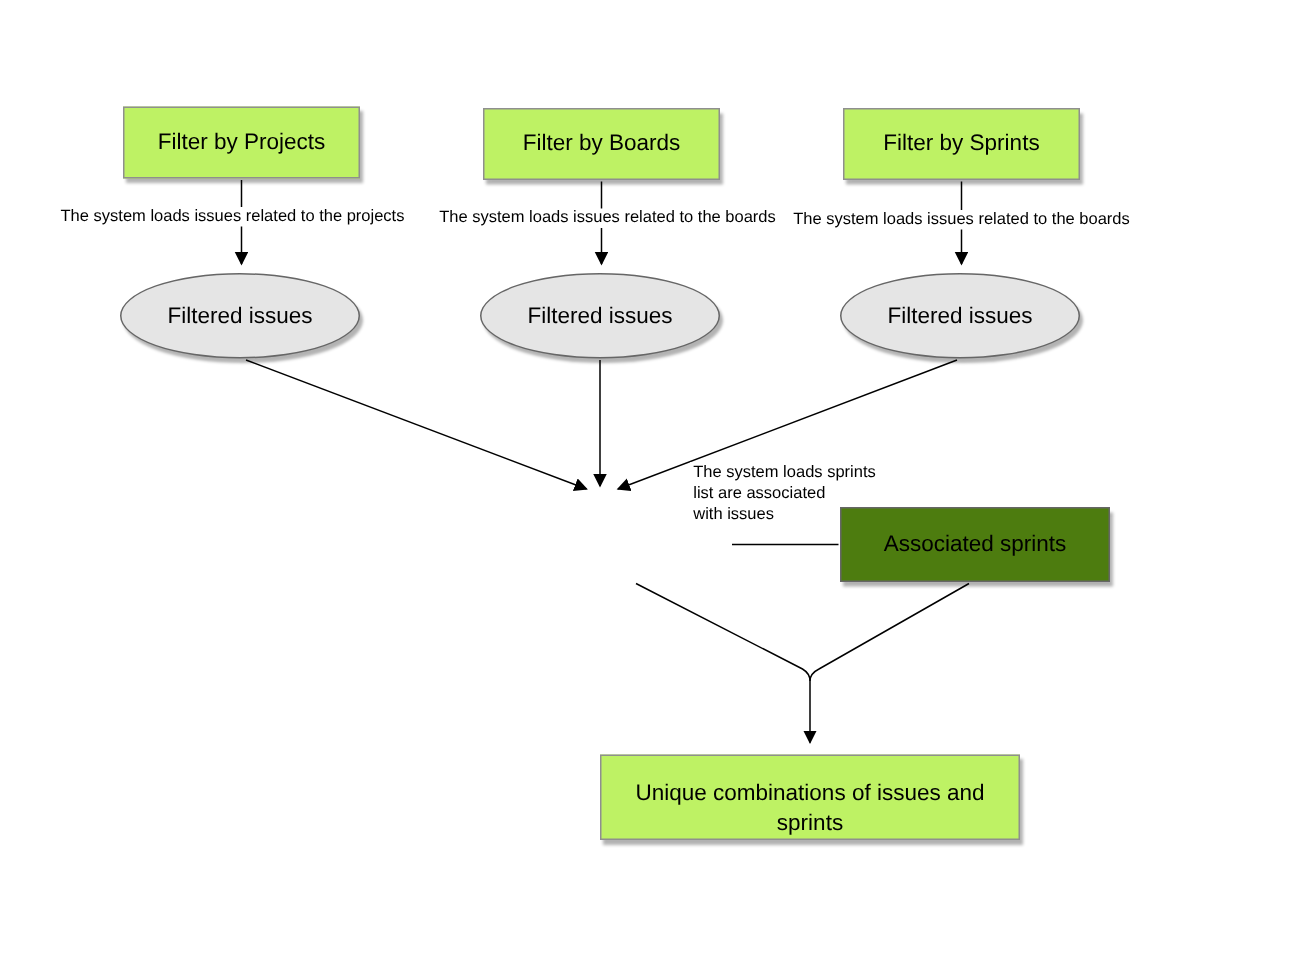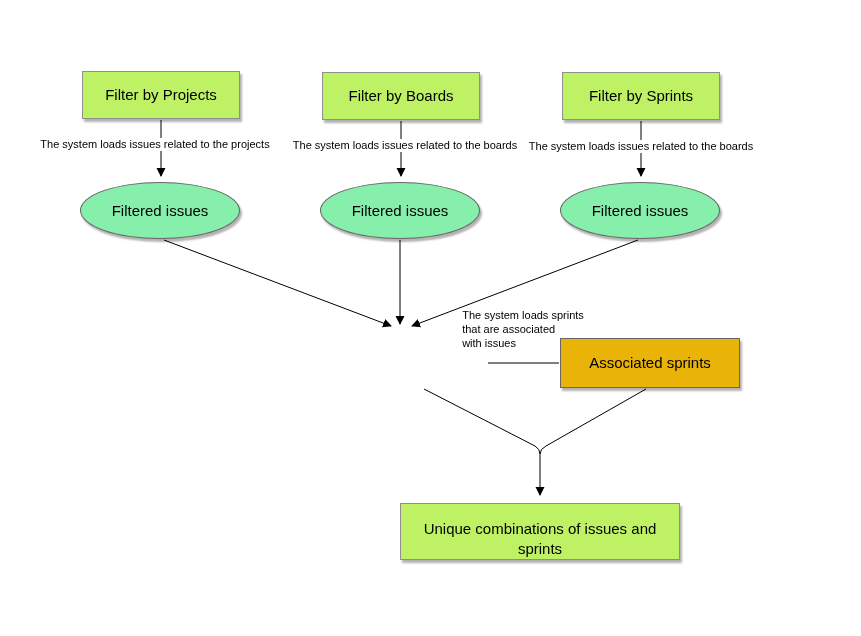--- a/index.html
+++ b/index.html
@@ -30,25 +30,25 @@
   }
   .rect {
     border: 1px solid #8f8f8f;
     box-shadow: 2px 3px 2px rgba(0,0,0,0.3);
   }
   .green {
     background: #bef264;
     border-color: #8f8f8f;
   }
   .gray-rect {
-    background: #eab308;
+    background: #4d7c0f;
     border-color: #666666;
   }
   .ellipse {
-    background: #86efac;
+    background: #e5e5e5;
     border: 1px solid #666666;
     border-radius: 50%;
     box-shadow: 2px 3px 2px rgba(0,0,0,0.3);
   }
   .edge-label {
     position: absolute;
     transform: translateX(-50%);
     font-size: 11px;
     line-height: 13px;
     background: #ffffff;
@@ -109,21 +109,21 @@
   </div>
   <div class="node ellipse" style="left:320px; top:182px; width:160px; height:57px;">
     <span>Filtered issues</span>
   </div>
   <div class="node ellipse" style="left:560px; top:182px; width:160px; height:57px;">
     <span>Filtered issues</span>
   </div>
 
   <div class="edge-label multi" style="left:523px; top:308px;">
     <div>The system loads sprints</div>
-    <div>that are associated</div>
+    <div>list are associated</div>
     <div>with issues</div>
   </div>
 
 
   <div class="node rect gray-rect" style="left:560px; top:338px; width:180px; height:50px;">
     <span>Associated sprints</span>
   </div>
 
   <div class="node rect green" style="left:400px; top:503px; width:280px; height:57px;align-items:flex-end;">
     <span class="wrap-label">Unique combinations of issues and sprints</span>

